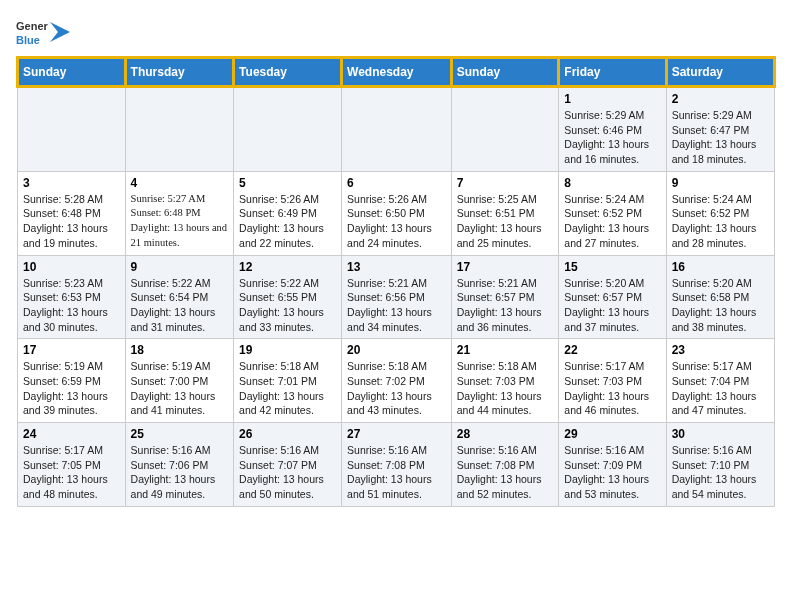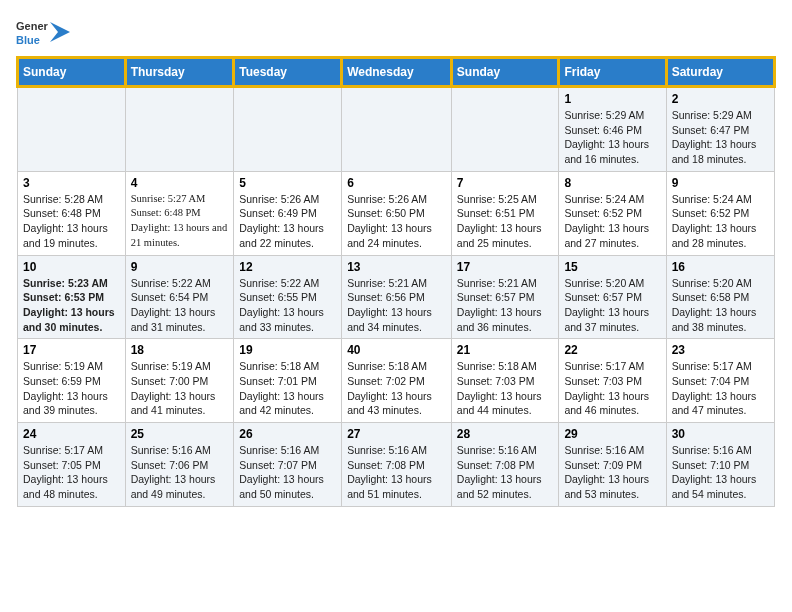--- a/index.html
+++ b/index.html
@@ -169,21 +169,21 @@
         <td>
           <span class="day-num">9</span>
           <div class="day-info" style="white-space: pre-line;">Sunrise: 5:24 AM
 Sunset: 6:52 PM
 Daylight: 13 hours and 28 minutes.</div>
         </td>
       </tr>
       <tr>
         <td>
           <span class="day-num">10</span>
-          <div class="day-info" style="white-space: pre-line; font-weight: bold;">Sunrise: 5:23 AM
+          <div class="day-info" style="white-space: pre-line;">Sunrise: 5:23 AM
 Sunset: 6:53 PM
 Daylight: 13 hours and 30 minutes.</div>
         </td>
         <td>
           <span class="day-num">9</span>
           <div class="day-info" style="white-space: pre-line;">Sunrise: 5:22 AM
 Sunset: 6:54 PM
 Daylight: 13 hours and 31 minutes.</div>
         </td>
         <td>
@@ -230,21 +230,21 @@
 Sunset: 7:00 PM
 Daylight: 13 hours and 41 minutes.</div>
         </td>
         <td>
           <span class="day-num">19</span>
           <div class="day-info" style="white-space: pre-line;">Sunrise: 5:18 AM
 Sunset: 7:01 PM
 Daylight: 13 hours and 42 minutes.</div>
         </td>
         <td>
-          <span class="day-num">40</span>
+          <span class="day-num">20</span>
           <div class="day-info" style="white-space: pre-line;">Sunrise: 5:18 AM
 Sunset: 7:02 PM
 Daylight: 13 hours and 43 minutes.</div>
         </td>
         <td>
           <span class="day-num">21</span>
           <div class="day-info" style="white-space: pre-line;">Sunrise: 5:18 AM
 Sunset: 7:03 PM
 Daylight: 13 hours and 44 minutes.</div>
         </td>

